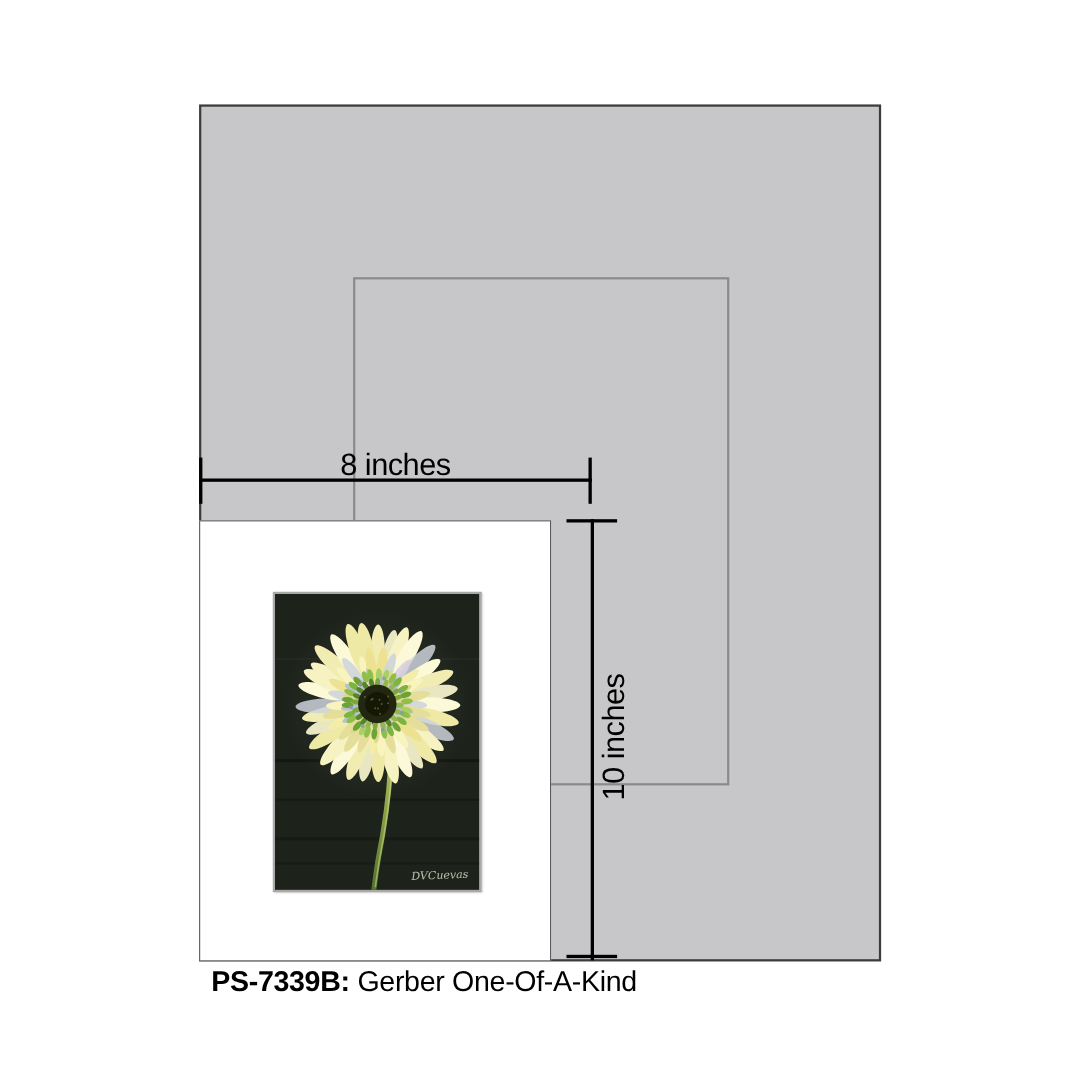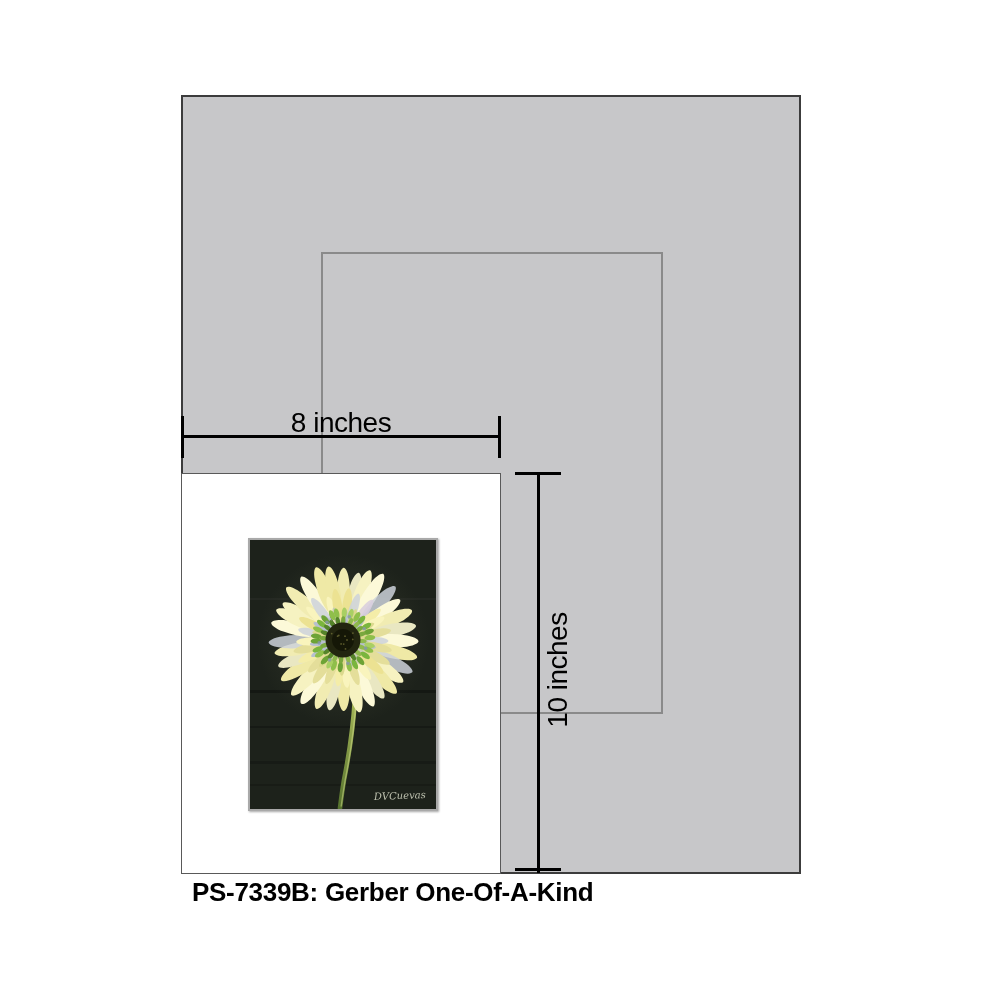--- a/index.html
+++ b/index.html
@@ -14,40 +14,40 @@
   .print-area{position:absolute;left:181px;top:473px;width:320px;height:401px;
              background:#ffffff;border:1px solid #595959;box-sizing:border-box;}
 
   
   .artwork-frame{position:absolute;left:248px;top:538px;width:190px;height:273px;
              border:2px solid #a9a9a9;box-sizing:border-box;
              box-shadow:1px 1px 2px rgba(0,0,0,0.35), inset 0 0 0 1px rgba(255,255,255,0.65);}
   .artwork-frame svg{display:block;}
 
   
-  .h-dim{position:absolute;left:181px;top:416px;width:320px;height:42px;}
+  .h-dim{position:absolute;left:181px;top:416px;width:320px;height:42px;padding-left:37px;}
   .h-dim .line{position:absolute;left:0;right:0;top:19px;height:3px;background:#000;}
   .h-dim .tick-l{position:absolute;left:0;top:0;bottom:0;width:3px;background:#000;}
   .h-dim .tick-r{position:absolute;right:0;top:0;bottom:0;width:3px;background:#000;}
   .h-dim .dim-label{position:absolute;left:0;right:0;bottom:21px;text-align:center;
              font-size:28px;letter-spacing:-0.5px;color:#000;line-height:1;}
 
   .v-dim{position:absolute;left:515px;top:472px;width:46px;height:401px;}
   .v-dim .line{position:absolute;left:22px;top:0;bottom:0;width:3px;background:#000;}
   .v-dim .tick-t{position:absolute;left:0;right:0;top:0;height:3px;background:#000;}
   .v-dim .tick-b{position:absolute;left:0;right:0;bottom:2px;height:3px;background:#000;}
   .v-label{position:absolute;left:558px;top:670px;white-space:nowrap;
              transform:translate(-50%,-50%) rotate(-90deg);
              font-size:28px;letter-spacing:-0.5px;color:#000;line-height:1;}
 
   
   .caption{position:absolute;left:192px;top:879px;font-size:26px;letter-spacing:-0.3px;
              color:#000;white-space:nowrap;line-height:1;}
   .caption .sku{font-weight:700;margin-right:7px;}
-  .caption .title{font-weight:700;}
+  .caption .title{font-weight:400;}
 </style>
 </head>
 <body>
 
 <div class="stage">
 
   <div class="mat-board"></div>
 
   <div class="opening-outline"></div>
 

